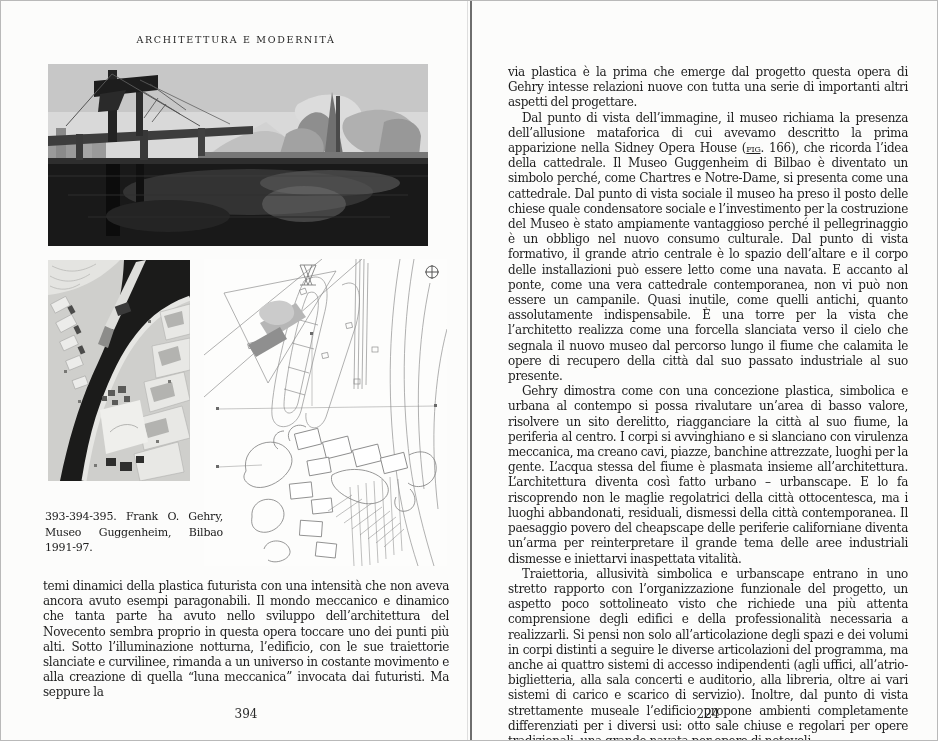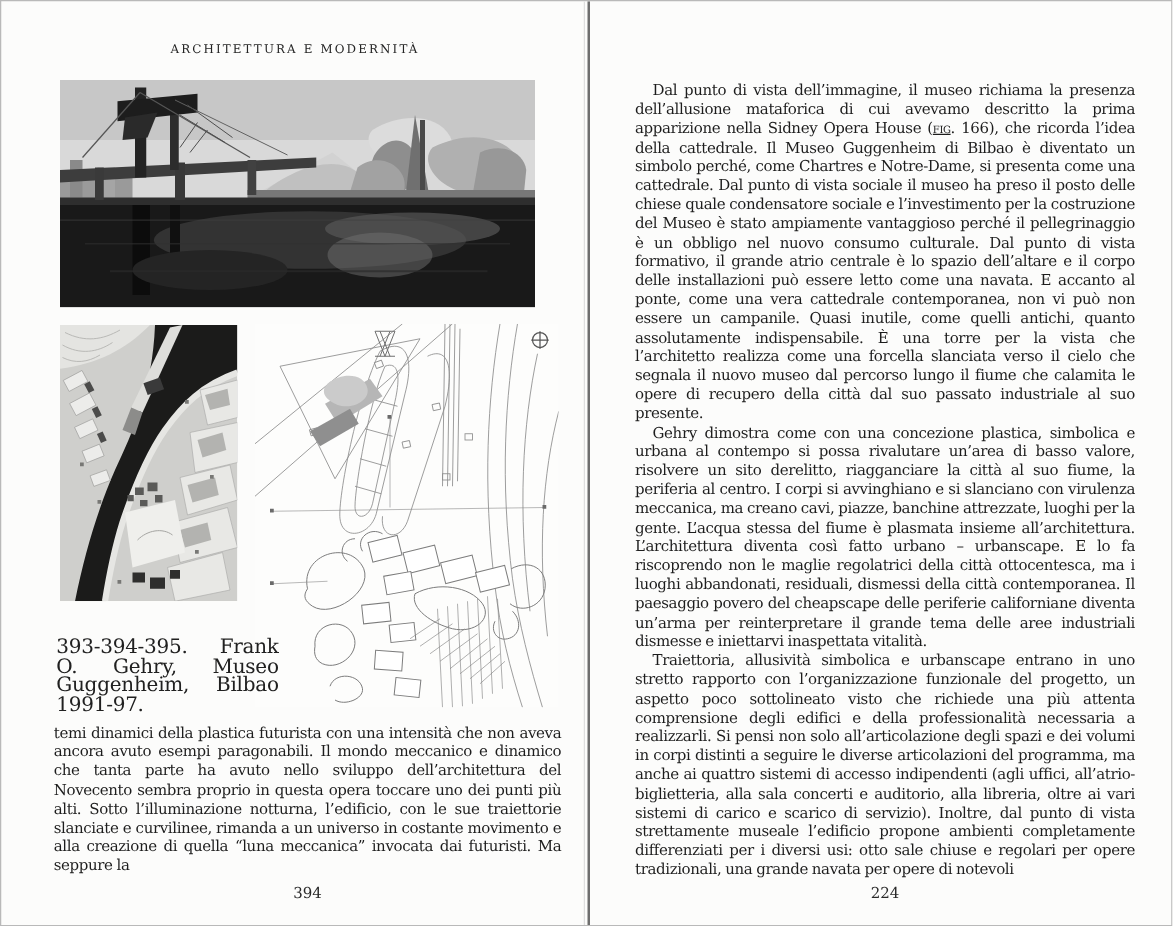--- a/index.html
+++ b/index.html
@@ -31,21 +31,21 @@
   .body-text p { margin:0; }
   .body-text p.indent { text-indent:14px; }
   .it { }
   .sc { font-variant:small-caps;text-decoration:underline; }
 
   .left-body  { left:42px; top:578px; width:406px; }
   .right-body { left:36px; top:64px;  width:400px; }
 
   .caption {
     position:absolute; left:44px; top:508px; width:178px;
-    font-size:16px; line-height:15.5px; text-align:justify;
+    font-size:11px; line-height:15.5px; text-align:justify;
     letter-spacing:-0.2px; color:#202020;
   }
 
   .folio { position:absolute; top:706px; font-size:12px; text-align:center; color:#2a2a2a; }
   .folio-left  { left:42px; width:406px; }
   .folio-right { left:36px; width:400px; }
 
   .figure { position:absolute; overflow:hidden; }
   .fig-photo-main { left:47px; top:63px;  width:380px; height:182px; }
   .fig-aerial     { left:47px; top:259px; width:142px; height:221px; }
@@ -257,20 +257,21 @@
     <div class="folio folio-left">394</div>
   </div>
 
   <div class="gutter-light"></div>
   <div class="gutter-dark"></div>
 
   <div class="page page-right">
 
 
     <div class="body-text right-body">
+      <p><span>via plastica è la prima che emerge dal progetto questa opera di Gehry intesse relazioni nuove con tutta una serie di importanti altri aspetti del progettare.</span></p>
       <p class="indent"><span>Dal punto di vista dell’immagine, il museo richiama la presenza dell’allusione mataforica di cui avevamo descritto la prima apparizione nella Sidney Opera House (</span><span class="sc">fig</span><span>. 166), che ricorda l’idea della cattedrale. Il Museo Guggenheim di Bilbao è diventato un simbolo perché, come Chartres e Notre-Dame, si presenta come una cattedrale. Dal punto di vista sociale il museo ha preso il posto delle chiese quale condensatore sociale e l’investimento per la costruzione del Museo è stato ampiamente vantaggioso perché il pellegrinaggio è un obbligo nel nuovo consumo culturale. Dal punto di vista formativo, il grande atrio centrale è lo spazio dell’altare e il corpo delle installazioni può essere letto come una navata. E accanto al ponte, come una vera cattedrale contemporanea, non vi può non essere un campanile. Quasi inutile, come quelli antichi, quanto assolutamente indispensabile. È una torre per la vista che l’architetto realizza come una forcella slanciata verso il cielo che segnala il nuovo museo dal percorso lungo il fiume che calamita le opere di recupero della città dal suo passato industriale al suo presente.</span></p>
       <p class="indent"><span>Gehry dimostra come con una concezione plastica, simbolica e urbana al contempo si possa rivalutare un’area di basso valore, risolvere un sito derelitto, riagganciare la città al suo fiume, la periferia al centro. I corpi si avvinghiano e si slanciano con virulenza meccanica, ma creano cavi, piazze, banchine attrezzate, luoghi per la gente. L’acqua stessa del fiume è plasmata insieme all’architettura. L’architettura diventa così fatto urbano – </span><span class="it">urbanscape</span><span>. E lo fa riscoprendo non le maglie regolatrici della città ottocentesca, ma i luoghi abbandonati, residuali, dismessi della città contemporanea. Il paesaggio povero del </span><span class="it">cheapscape</span><span> delle periferie californiane diventa un’arma per reinterpretare il grande tema delle aree industriali dismesse e iniettarvi inaspettata vitalità.</span></p>
       <p class="indent"><span>Traiettoria, allusività simbolica e </span><span class="it">urbanscape</span><span> entrano in uno stretto rapporto con l’organizzazione funzionale del progetto, un aspetto poco sottolineato visto che richiede una più attenta comprensione degli edifici e della professionalità necessaria a realizzarli. Si pensi non solo all’articolazione degli spazi e dei volumi in corpi distinti a seguire le diverse articolazioni del programma, ma anche ai quattro sistemi di accesso indipendenti (agli uffici, all’atrio-biglietteria, alla sala concerti e auditorio, alla libreria, oltre ai vari sistemi di carico e scarico di servizio). Inoltre, dal punto di vista strettamente museale l’edificio propone ambienti completamente differenziati per i diversi usi: otto sale chiuse e regolari per opere tradizionali, una grande navata per opere di notevoli</span></p>
     </div>
 
     <div class="folio folio-right">224</div>
   </div>
 
 </div>
 

